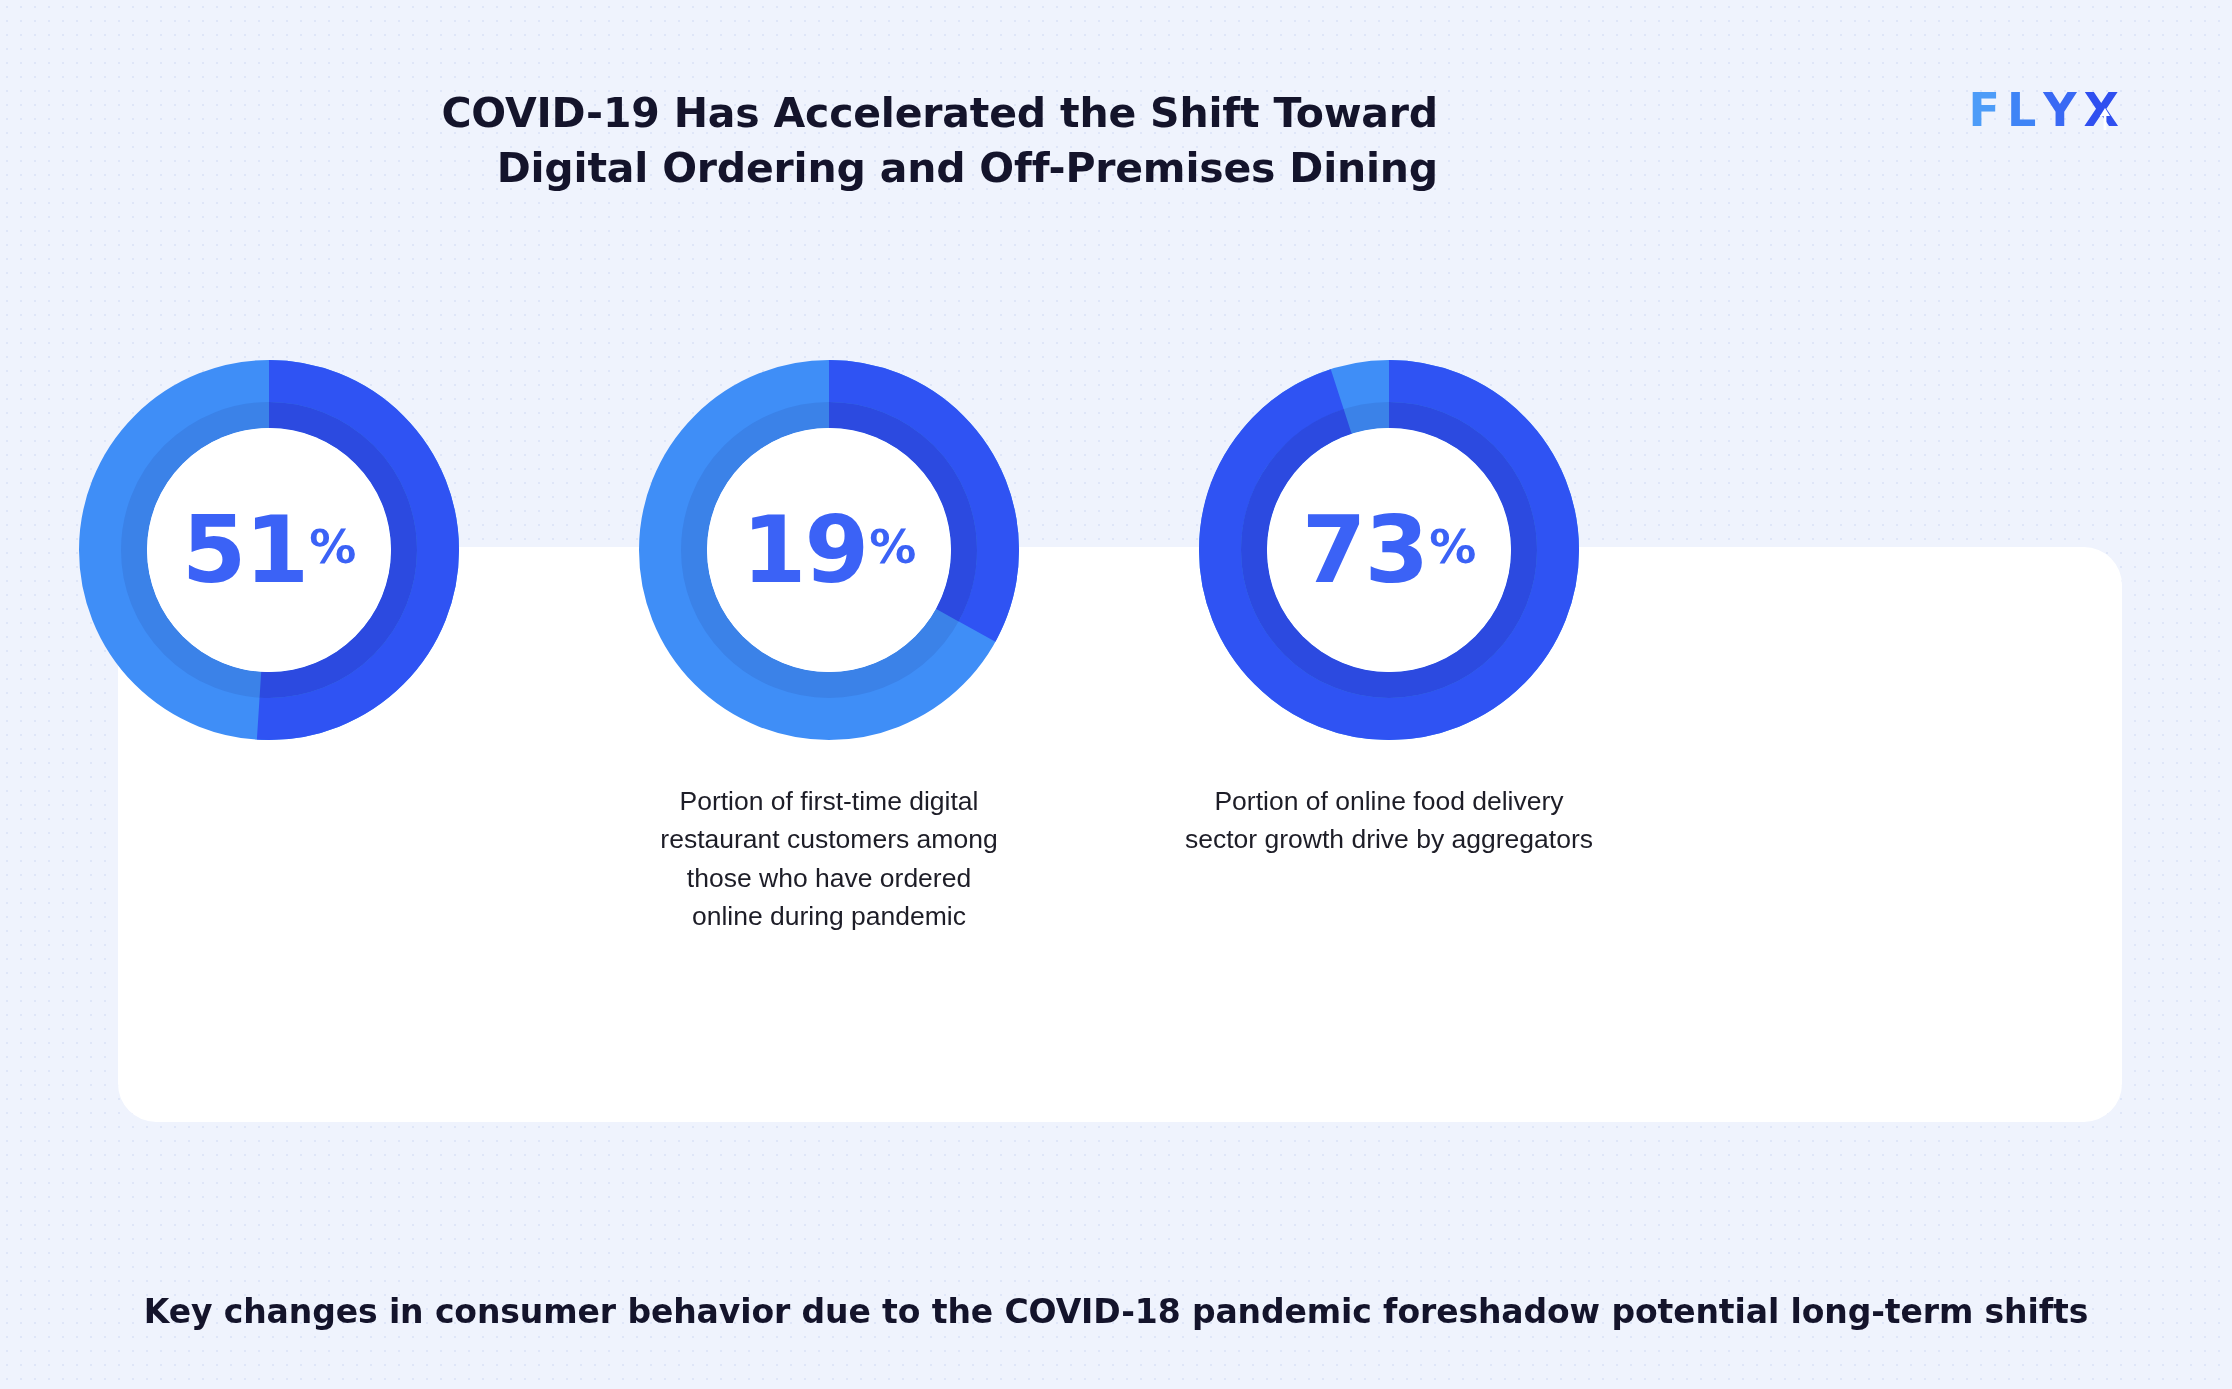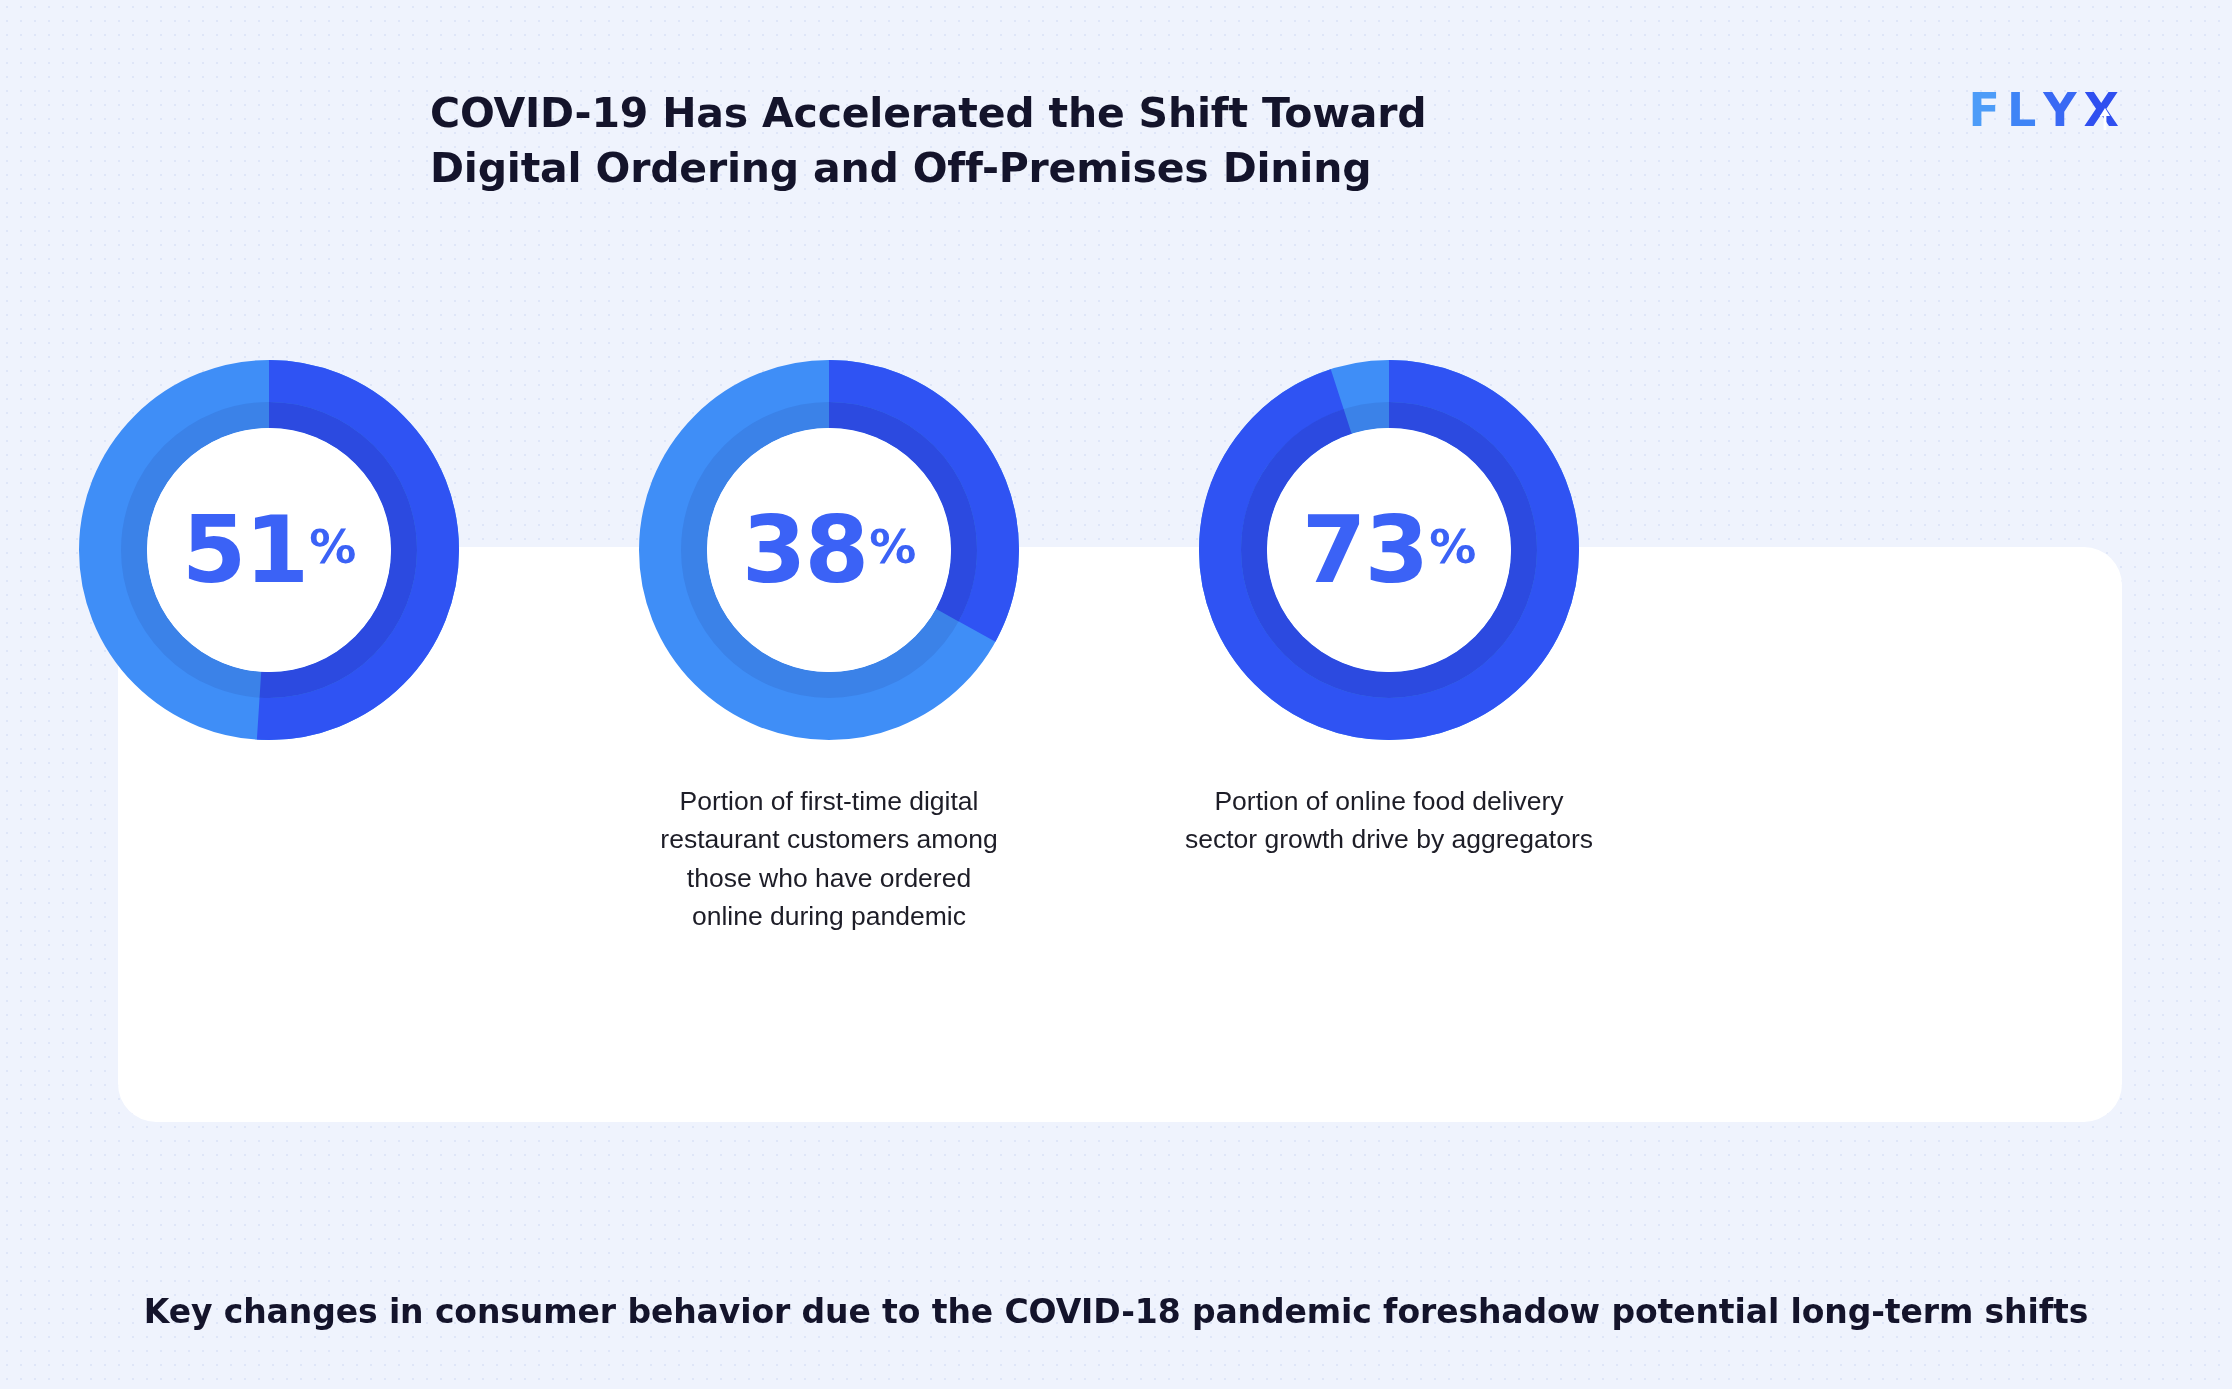--- a/index.html
+++ b/index.html
@@ -24,21 +24,21 @@
     top: 0; left: 0;
     width: 2232px;
     height: 250px;
   }
 
   #page-title {
     position: absolute;
     top: 86px;
     left: 0;
     width: 1868px;
-    text-align: left;
+    text-align: right;
     font-family: "DejaVu Sans", sans-serif;
     font-weight: 700;
     font-size: 41px;
     line-height: 1.33;
     letter-spacing: -0.2px;
     color: #14142b;
     white-space: pre-line;
     padding: 0 430px;
   }
 
@@ -215,21 +215,21 @@
           <circle cx="190" cy="190" r="156" fill="none" stroke="#3f8ef7" stroke-width="68"></circle>
           <circle class="ring-outer-value" cx="190" cy="190" r="156" fill="none" stroke="#2f53f3" stroke-width="68" transform="rotate(-90 190 190)" stroke-dasharray="323.4583796136051 980.1769079200154"></circle>
         </g>
         <g>
           <circle cx="190" cy="190" r="135" fill="none" stroke="#3b82e8" stroke-width="26"></circle>
           <circle class="ring-inner-value" cx="190" cy="190" r="135" fill="none" stroke="#2c4ae0" stroke-width="26" transform="rotate(-90 190 190)" stroke-dasharray="279.9159054348505 848.2300164692441"></circle>
         </g>
         <circle cx="190" cy="190" r="122" fill="#ffffff"></circle>
       </svg>
       <div class="donut-center">
-        <span class="donut-value">38</span>
+        <span class="donut-value">19</span>
         <span class="donut-pct">%</span>
       </div>
     </div>
     <p class="stat-caption">Portion of first-time digital
 restaurant customers among
 those who have ordered
 online during pandemic</p>
   </div>
 
   <div class="stat-block">

